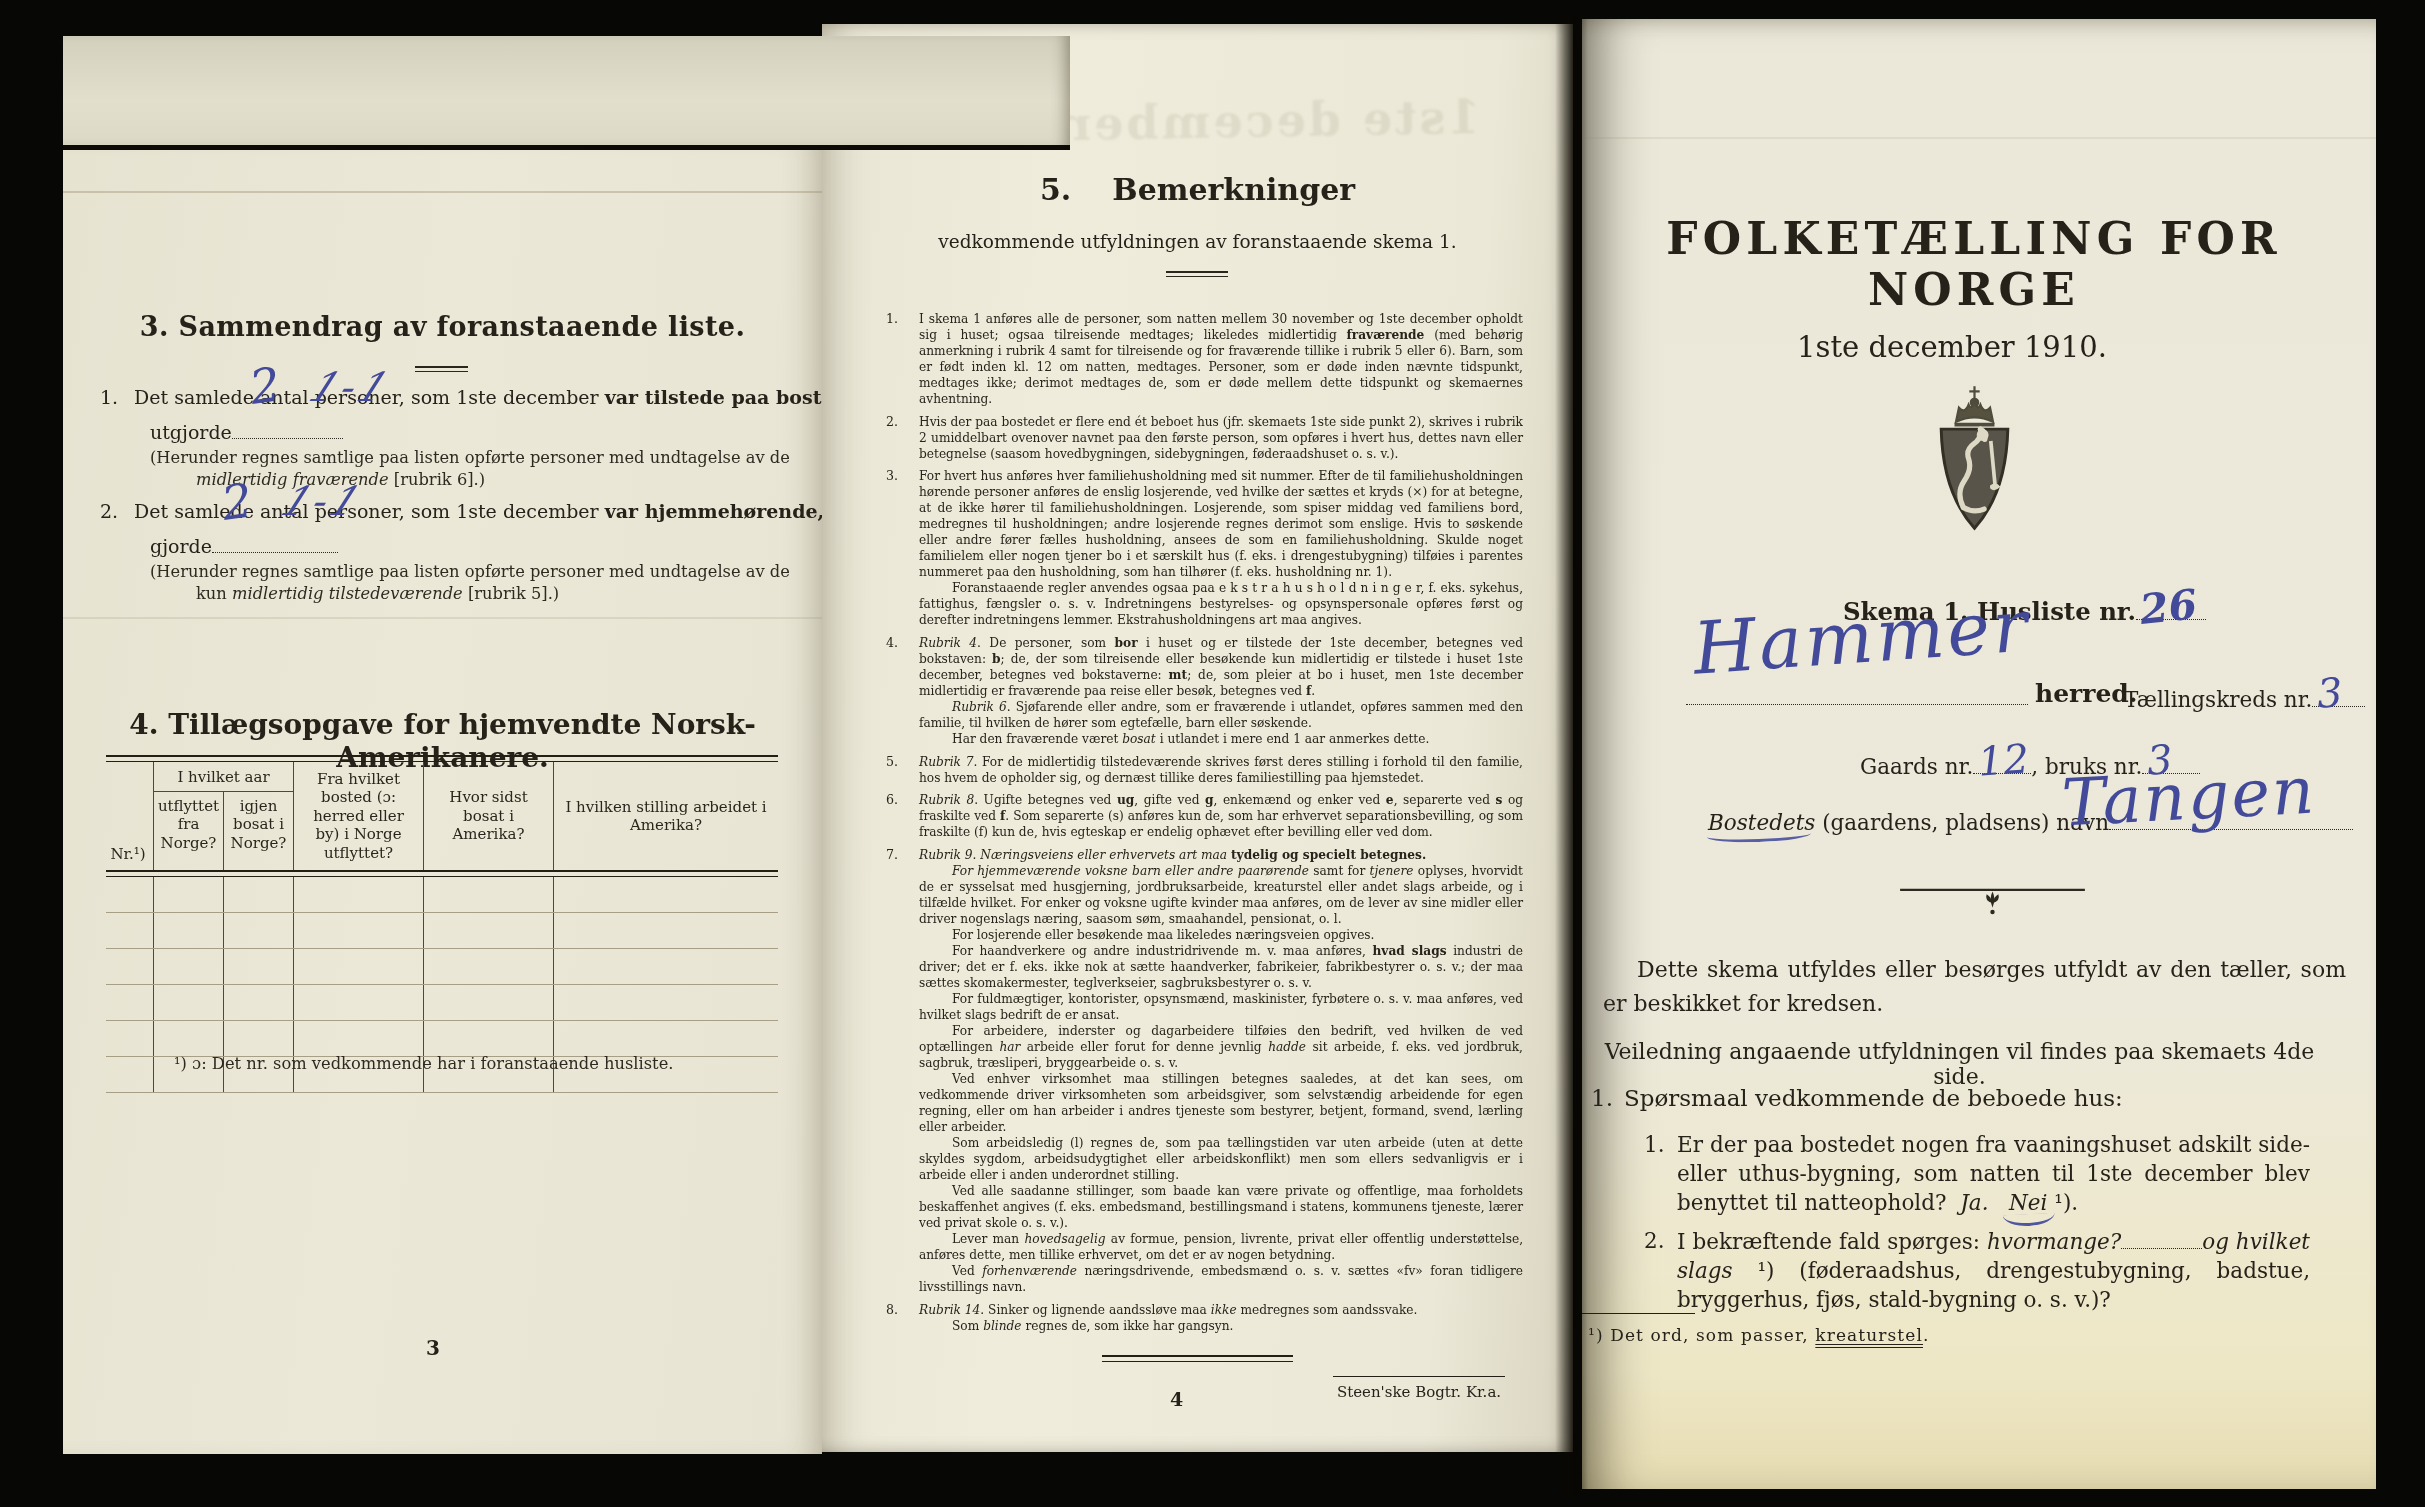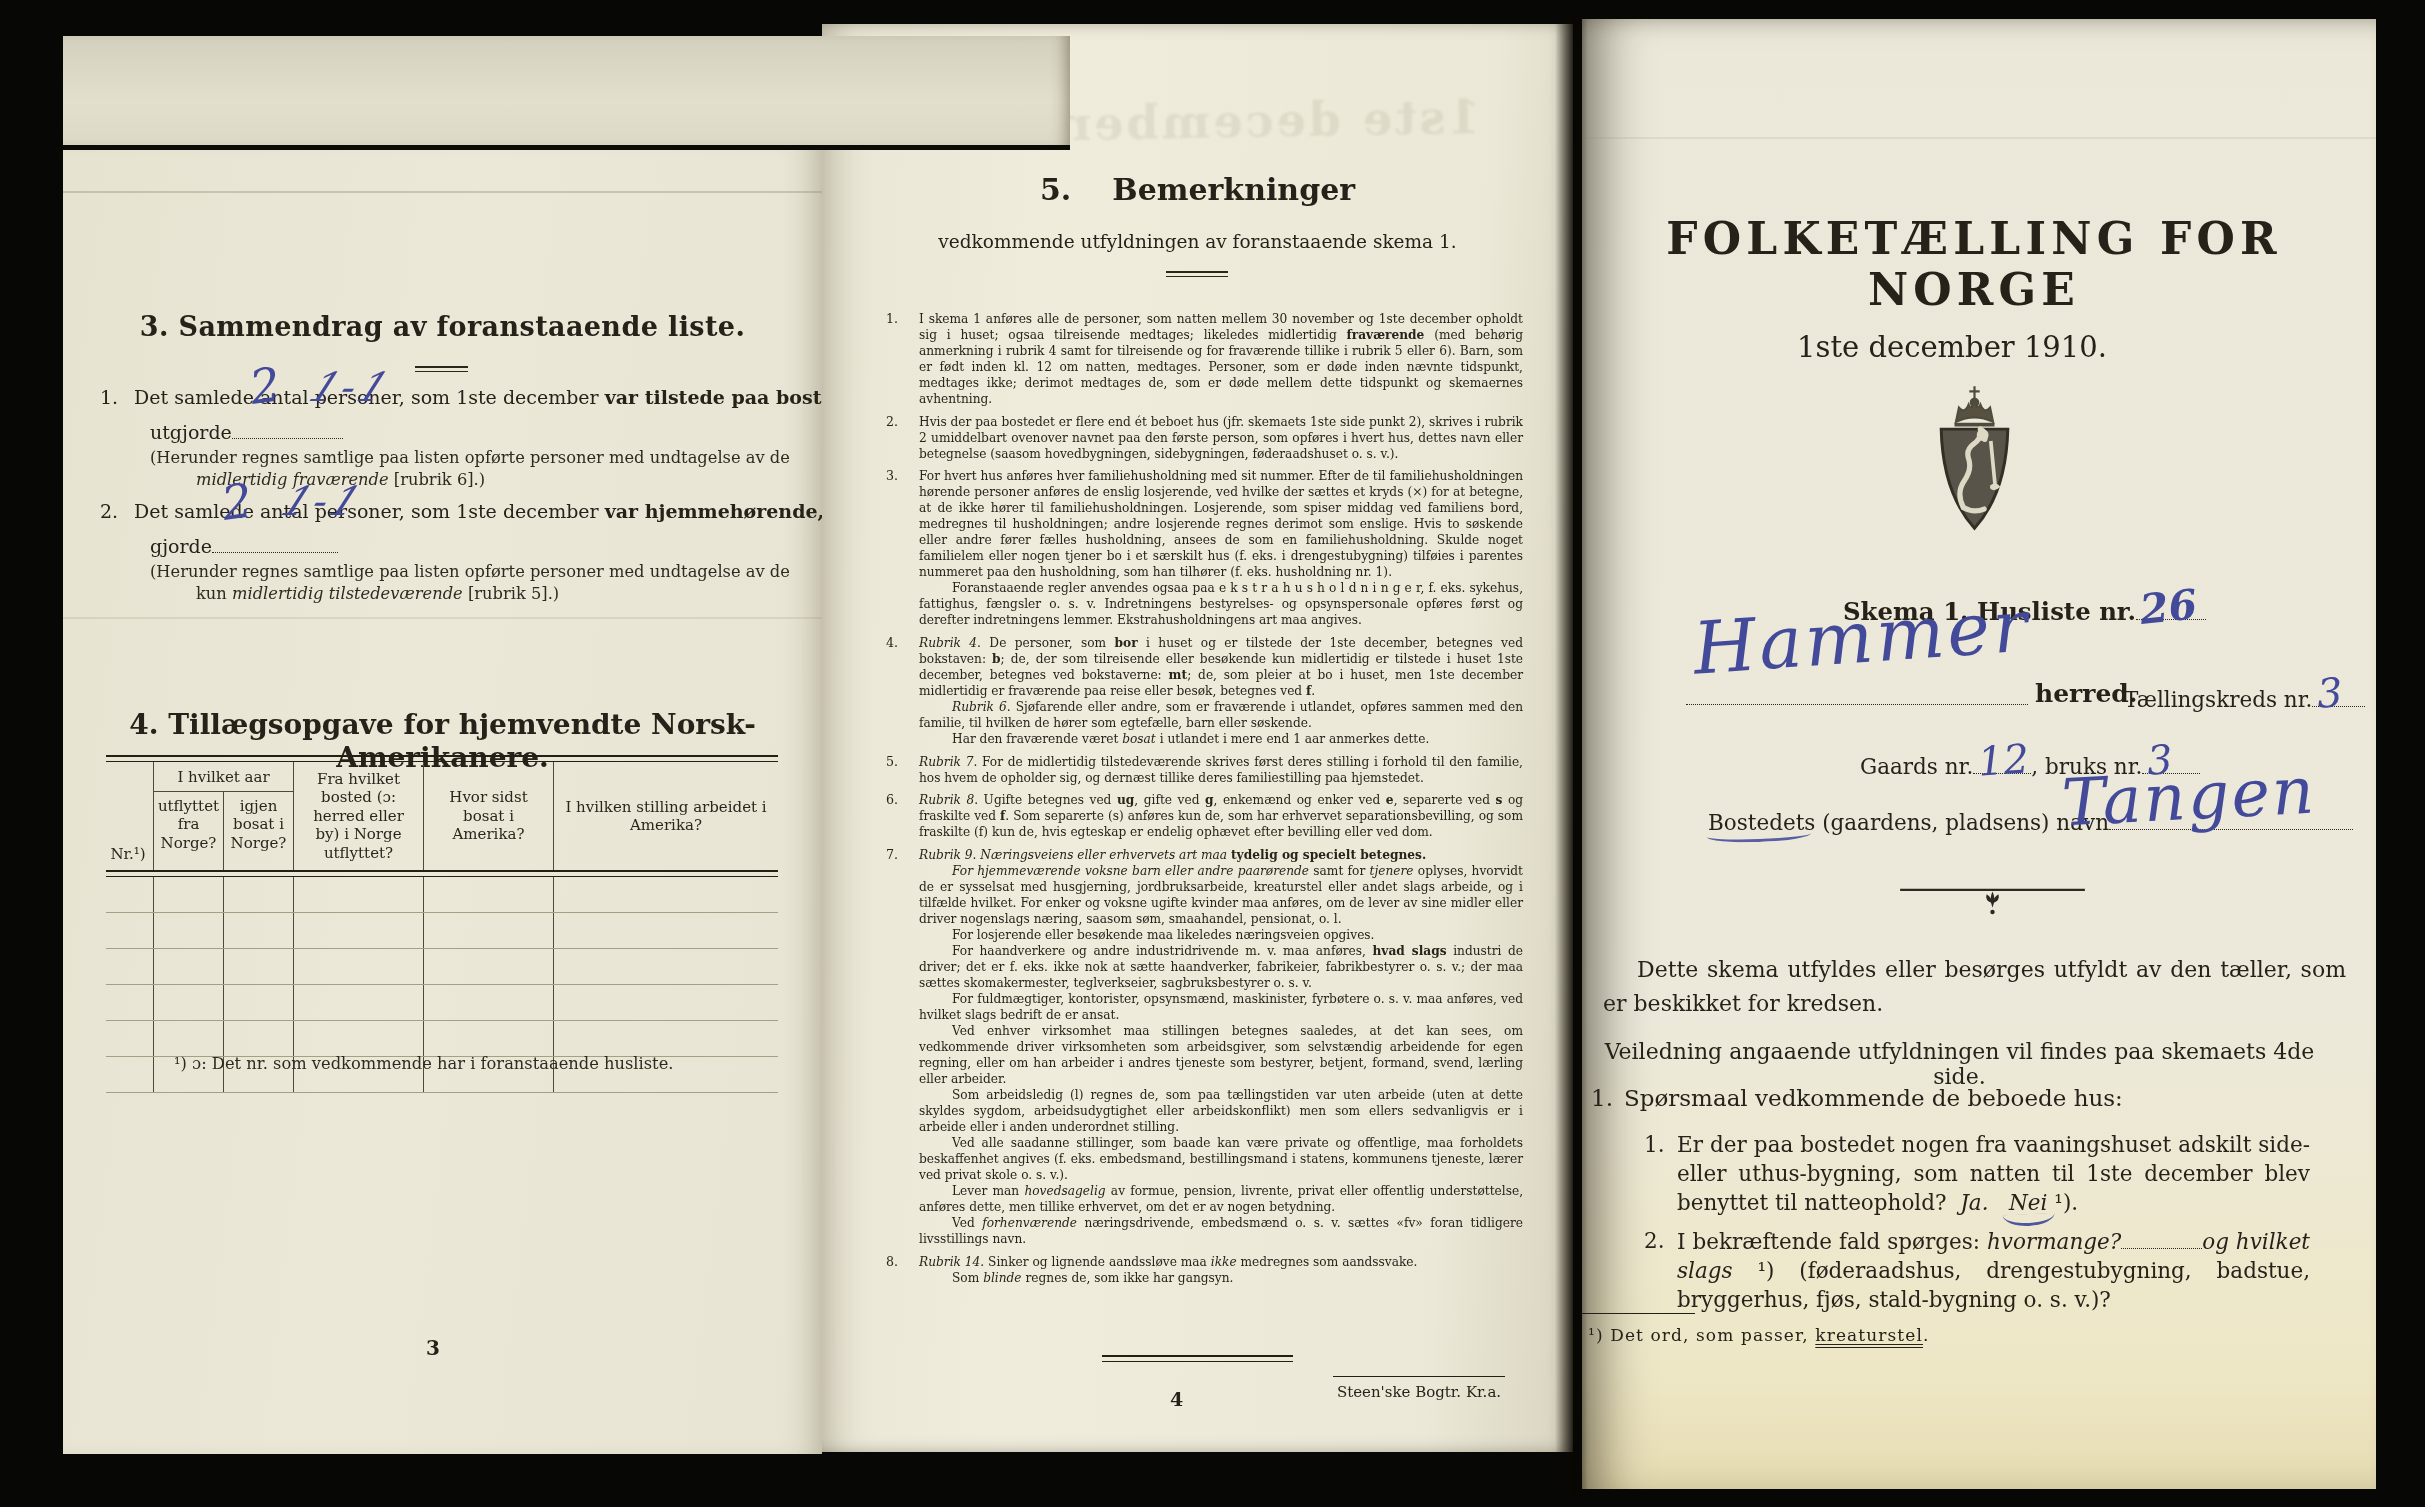--- a/index.html
+++ b/index.html
@@ -95,21 +95,21 @@
   #herred{left:453px;top:660px;font-size:25px;font-weight:bold;}
   #tkreds{left:542px;top:665px;font-size:21.5px;white-space:nowrap;}
   #tkreds .dots{width:53px;}
   #tkreds .hand{font-size:40px;transform:rotate(-4deg);}
   #gaards{left:278px;top:732px;font-size:21.5px;white-space:nowrap;}
   #gaards .dots{width:58px;}
   #gaards .hand{font-size:40px;transform:rotate(-4deg);}
   #bosted{left:126px;top:788px;font-size:21.5px;white-space:nowrap;}
   #bosted .dots{width:244px;}
   #tangen{left:480px;top:740px;font-size:65px;transform:rotate(-3deg);letter-spacing:2.2px;white-space:nowrap;}
-  .swash-under{position:relative;display:inline-block;}
+  .swash-under{position:relative;display:inline-block;font-style:italic;}
   .swash-under::after{content:"";position:absolute;left:-1.5px;right:4.4px;bottom:-7.4px;height:7.4px;
     border-bottom:3.7px solid #3f479b;border-radius:0 0 90% 90%/0 0 120% 120%;transform:rotate(-2deg);opacity:.85;}
   #fleuron{left:318px;top:865px;}
   #dette{left:21px;top:934px;width:743px;font-size:22px;line-height:34px;text-align:justify;text-indent:34px;}
   #veiledning{left:22px;top:1020px;width:711px;text-align:center;font-size:22px;}
   #qh{left:9px;top:1066px;font-size:23px;white-space:nowrap;}
   #qh .no{display:inline-block;width:33px;}
   .qitem{display:flex;font-size:21.5px;line-height:29px;}
   .qitem .no{flex:none;width:33px;}
   .qitem .qbody{flex:1;text-align:justify;}
@@ -267,20 +267,21 @@
           </div>
         </div>
         <div class="remark">
           <span class="rnum">7.</span>
           <div class="rbody">
             <p class="rpara"><i>Rubrik 9</i>.  <i>Næringsveiens eller erhvervets art maa</i> <b>tydelig og specielt betegnes.</b></p>
             <p class="rpara"><i>For hjemmeværende voksne barn eller andre paarørende</i> samt for <i>tjenere</i> oplyses, hvorvidt de er sysselsat med husgjerning, jordbruksarbeide, kreaturstel eller andet slags arbeide, og i tilfælde hvilket.  For enker og voksne ugifte kvinder maa anføres, om de lever av sine midler eller driver nogenslags næring, saasom søm, smaahandel, pensionat, o. l.</p>
             <p class="rpara">For losjerende eller besøkende maa likeledes næringsveien opgives.</p>
             <p class="rpara">For haandverkere og andre industridrivende m. v. maa anføres, <b>hvad slags</b> industri de driver; det er f. eks. ikke nok at sætte haandverker, fabrikeier, fabrikbestyrer o. s. v.; der maa sættes skomakermester, teglverkseier, sagbruksbestyrer o. s. v.</p>
             <p class="rpara">For fuldmægtiger, kontorister, opsynsmænd, maskinister, fyrbøtere o. s. v. maa anføres, ved hvilket slags bedrift de er ansat.</p>
+            <p class="rpara">For arbeidere, inderster og dagarbeidere tilføies den bedrift, ved hvilken de ved optællingen <i>har</i> arbeide eller forut for denne jevnlig <i>hadde</i> sit arbeide, f. eks. ved jordbruk, sagbruk, træsliperi, bryggearbeide o. s. v.</p>
             <p class="rpara">Ved enhver virksomhet maa stillingen betegnes saaledes, at det kan sees, om vedkommende driver virksomheten som arbeidsgiver, som selvstændig arbeidende for egen regning, eller om han arbeider i andres tjeneste som bestyrer, betjent, formand, svend, lærling eller arbeider.</p>
             <p class="rpara">Som arbeidsledig (l) regnes de, som paa tællingstiden var uten arbeide (uten at dette skyldes sygdom, arbeidsudygtighet eller arbeidskonflikt) men som ellers sedvanligvis er i arbeide eller i anden underordnet stilling.</p>
             <p class="rpara">Ved alle saadanne stillinger, som baade kan være private og offentlige, maa forholdets beskaffenhet angives (f. eks. embedsmand, bestillingsmand i statens, kommunens tjeneste, lærer ved privat skole o. s. v.).</p>
             <p class="rpara">Lever man <i>hovedsagelig</i> av formue, pension, livrente, privat eller offentlig understøttelse, anføres dette, men tillike erhvervet, om det er av nogen betydning.</p>
             <p class="rpara">Ved <i>forhenværende</i> næringsdrivende, embedsmænd o. s. v. sættes «fv» foran tidligere livsstillings navn.</p>
           </div>
         </div>
         <div class="remark">
           <span class="rnum">8.</span>
           <div class="rbody">

